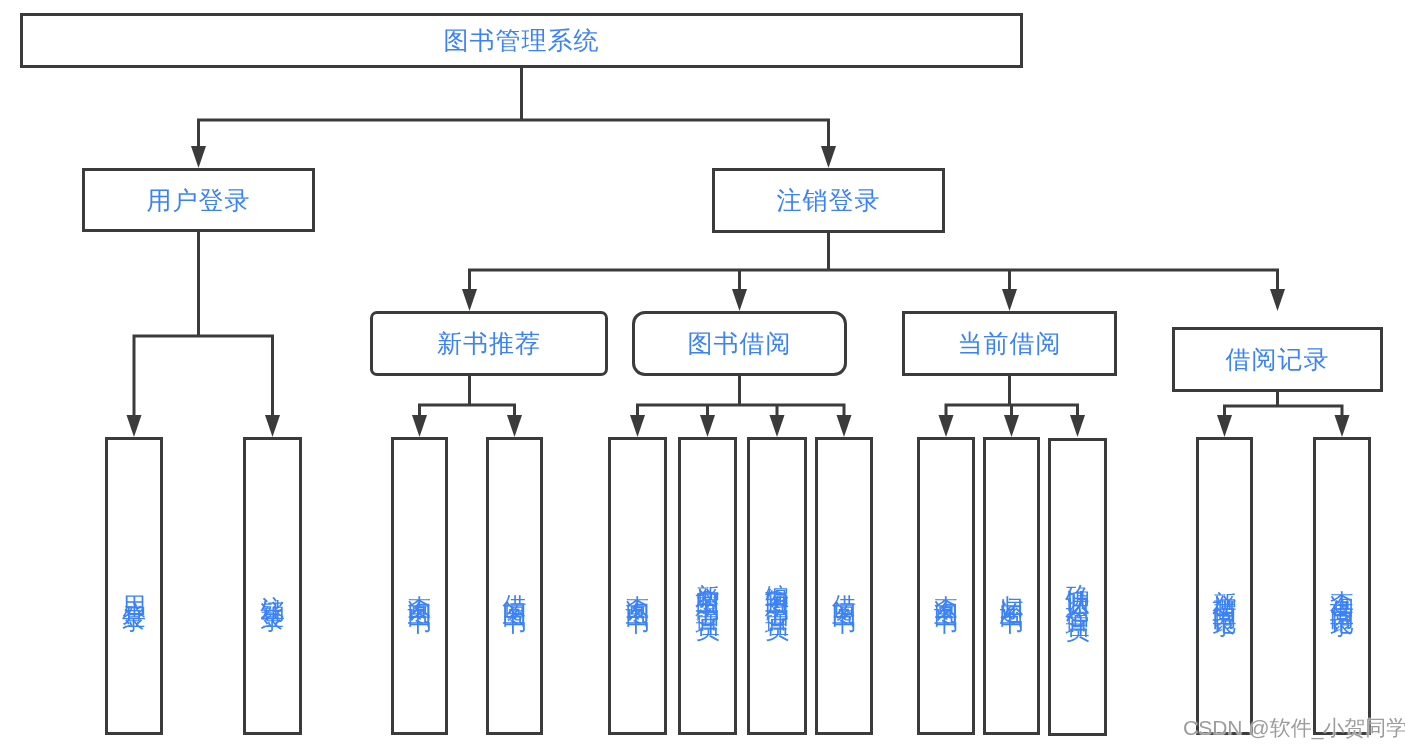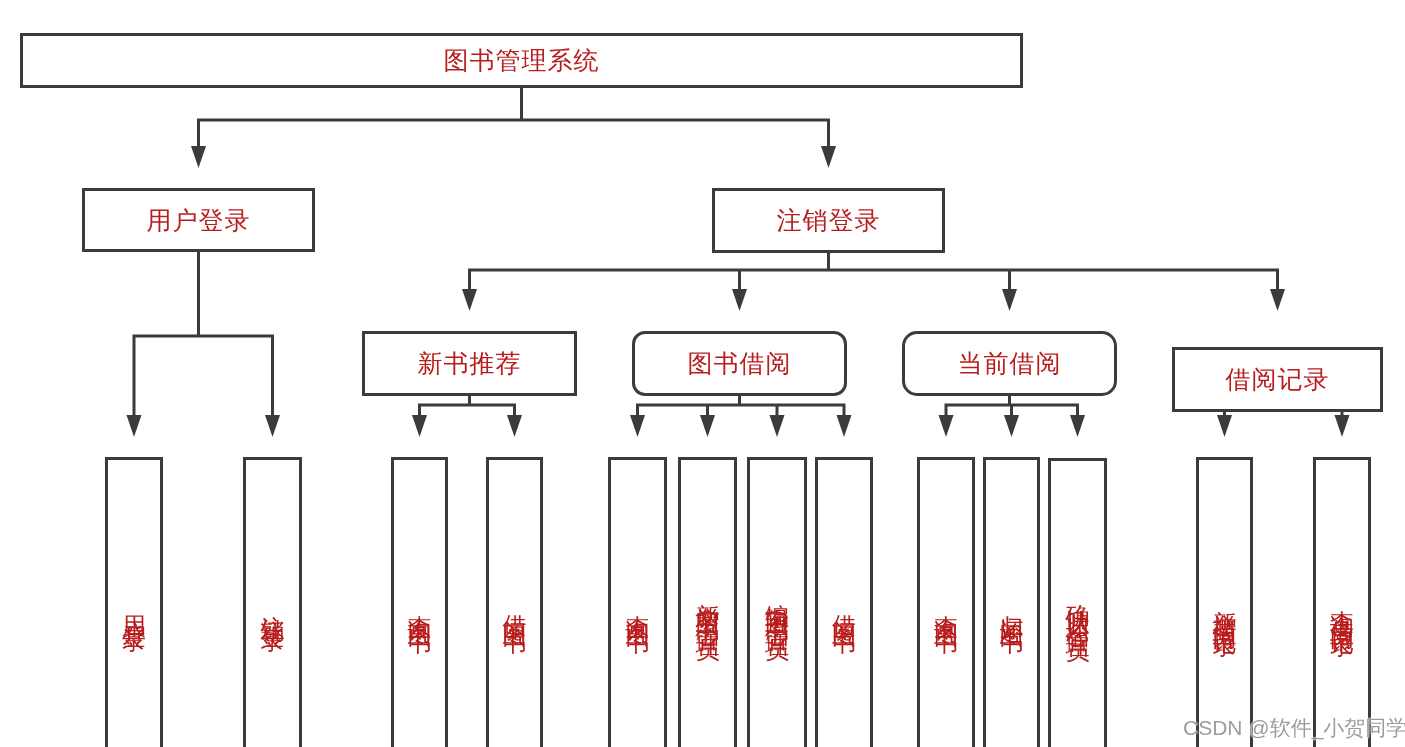--- a/index.html
+++ b/index.html
@@ -2,21 +2,21 @@
 <html><head>
 <meta charset="utf-8">
 <style>
   html,body{margin:0;padding:0;background:#ffffff;}
   body{font-family:"Liberation Sans","DejaVu Sans",sans-serif;}
   #stage{position:relative;width:1405px;height:747px;background:#ffffff;overflow:hidden;}
   #wires{position:absolute;left:0;top:0;width:1405px;height:747px;}
   #wires path{stroke:#3b3b3b;stroke-width:3;fill:none;}
   #wires path.ah{fill:#3b3b3b;stroke:none;}
   .box{position:absolute;box-sizing:border-box;border:3px solid #3b3b3b;background:#ffffff;
-       display:flex;align-items:center;justify-content:center;color:#b91c1c;z-index:2;margin-top:20px;}
+       display:flex;align-items:center;justify-content:center;color:#3b82f6;z-index:2;}
   .box.h span{font-size:25px;letter-spacing:1px;white-space:nowrap;}
   .box.v span{writing-mode:vertical-rl;text-orientation:mixed;font-size:24px;letter-spacing:5px;line-height:1;}
   .watermark{position:absolute;left:1183px;top:714px;z-index:3;font-size:21px;color:#9c9c9c;
              text-shadow:0 0 2px #ffffff,0 0 2px #ffffff;white-space:nowrap;}
 </style>
 </head>
 <body>
 
 <div id="stage">
 
@@ -67,27 +67,27 @@
     <span>图书管理系统</span>
   </div>
 
   <div class="box h" style="left:82px;top:168px;width:233px;height:64px;">
     <span>用户登录</span>
   </div>
   <div class="box h" style="left:712px;top:168px;width:233px;height:65px;">
     <span>注销登录</span>
   </div>
 
-  <div class="box h" style="left:362px;top:311px;width:215px;height:65px;">
+  <div class="box h" style="left:370px;top:311px;width:238px;height:65px;border-radius:7px;">
     <span>新书推荐</span>
   </div>
   <div class="box h" style="left:632px;top:311px;width:215px;height:65px;border-radius:13px;">
     <span>图书借阅</span>
   </div>
-  <div class="box h" style="left:902px;top:311px;width:215px;height:65px;border-radius:15px;">
+  <div class="box h" style="left:902px;top:311px;width:215px;height:65px;">
     <span>当前借阅</span>
   </div>
   <div class="box h" style="left:1172px;top:327px;width:211px;height:65px;">
     <span>借阅记录</span>
   </div>
 
   <div class="box v" style="left:105px;top:437px;width:58px;height:298px;">
     <span>用户登录</span>
   </div>
   <div class="box v" style="left:243px;top:437px;width:59px;height:298px;">

